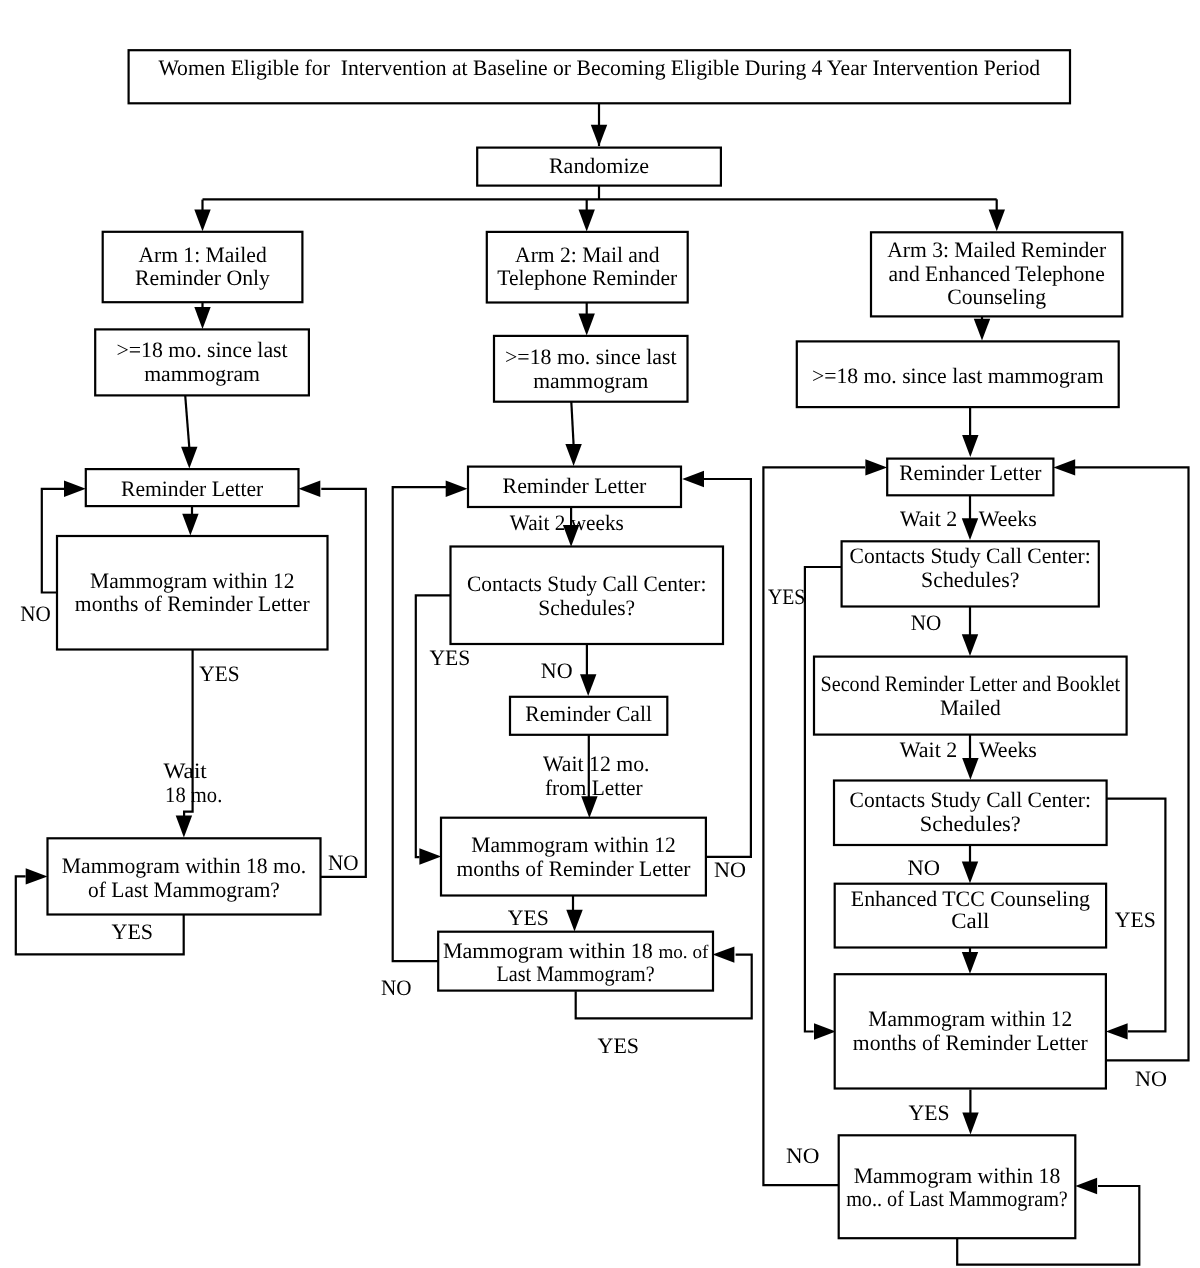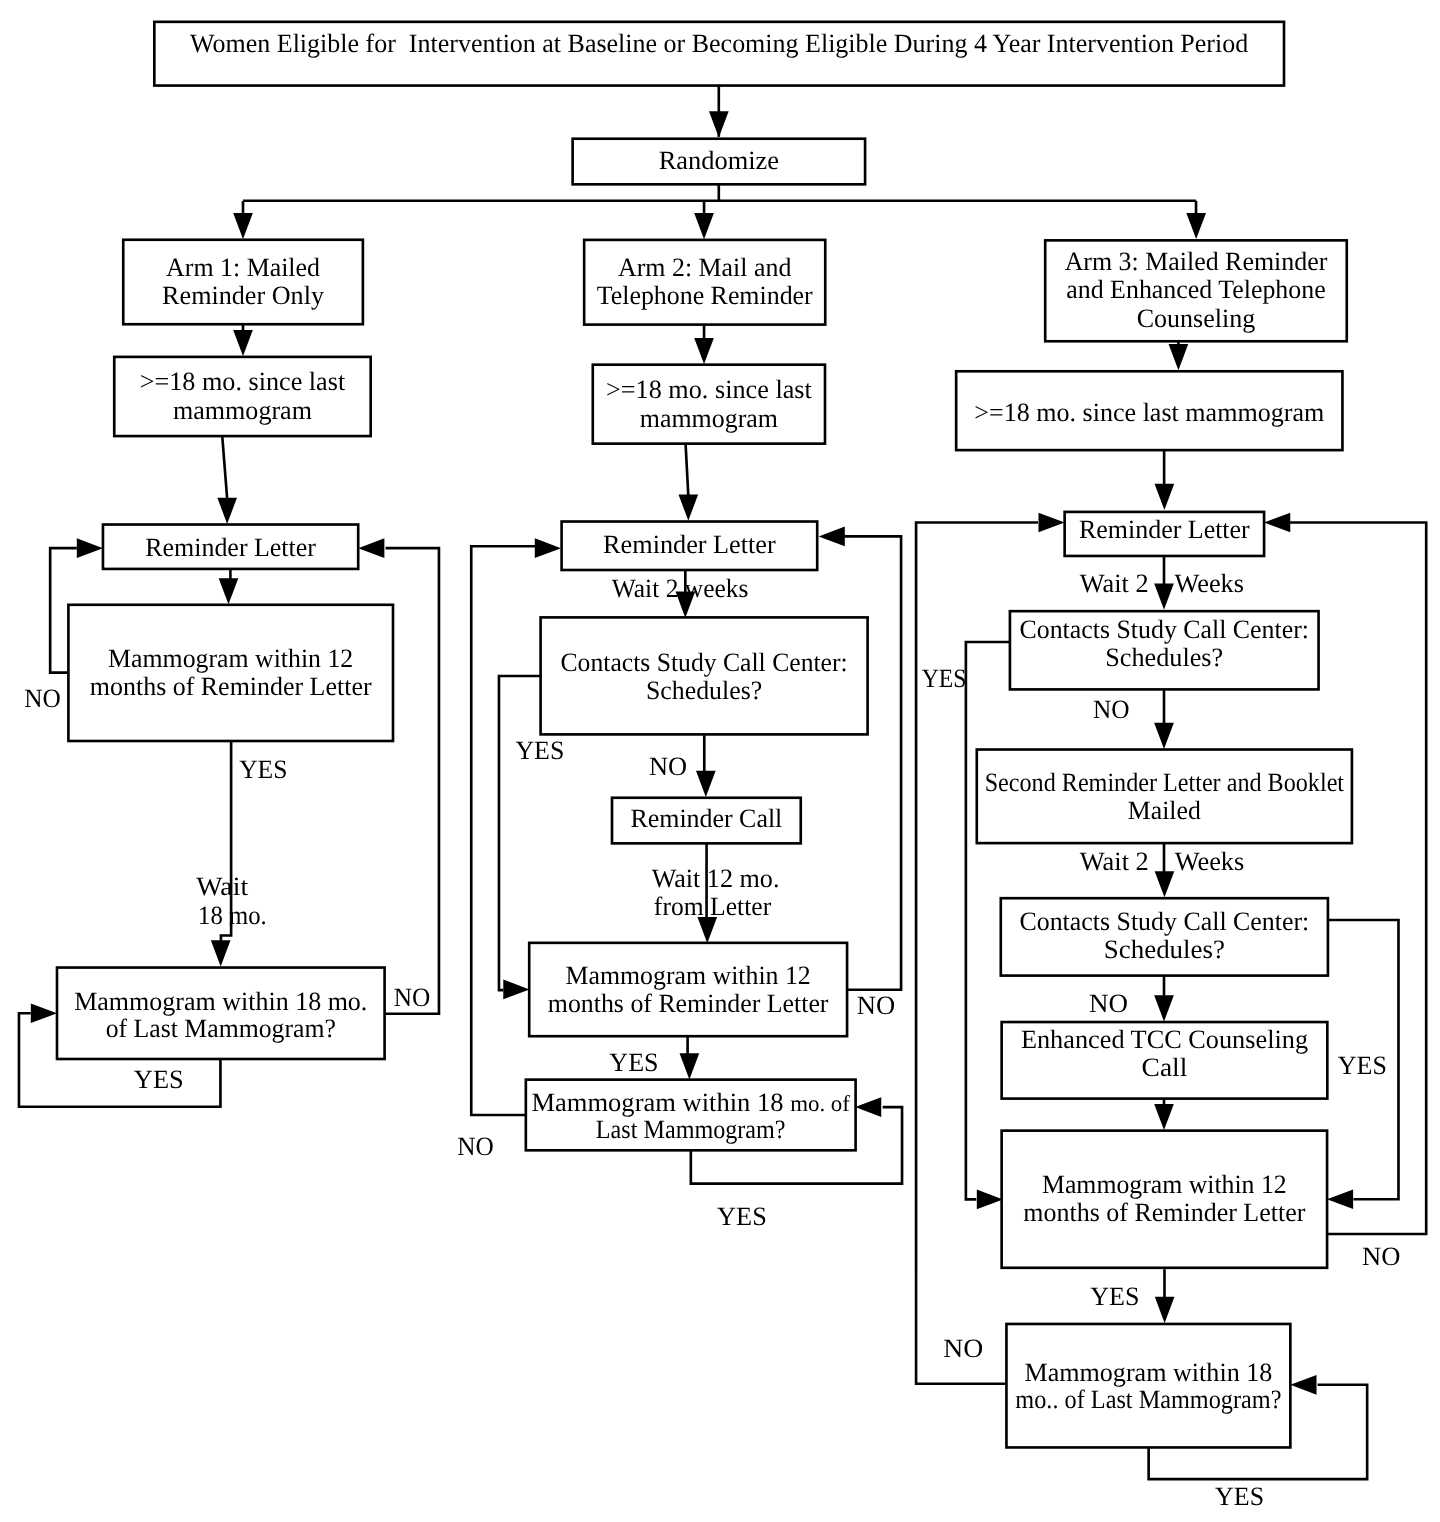--- a/index.html
+++ b/index.html
@@ -2,21 +2,21 @@
 <html lang="en"><head>
 <meta charset="utf-8">
 <title>Mammography Reminder Trial — Study Flow Diagram</title>
 <style>
   html, body { margin:0; padding:0; background:#ffffff; }
   body {
     width:1200px; height:1268px; overflow:hidden;
     font-family:"Liberation Serif", serif;
     color:#000000;
   }
-  #flowchart { position:relative; width:1200px; height:1212px; background:#ffffff; }
+  #flowchart { position:relative; width:1200px; height:1212px; background:#ffffff;margin-top:32px; }
   svg#diagram {
     display:block;
     shape-rendering:geometricPrecision;
     transform:translateZ(0);
   }
   .node-box  { fill:#ffffff; stroke:#000000; }
   .connector { fill:none;    stroke:#000000; stroke-linecap:butt; stroke-linejoin:miter; }
   .arrowhead { fill:#000000; stroke:none; }
   .label     { font-family:"Liberation Serif", serif; fill:#000000;
                text-rendering:geometricPrecision; }

